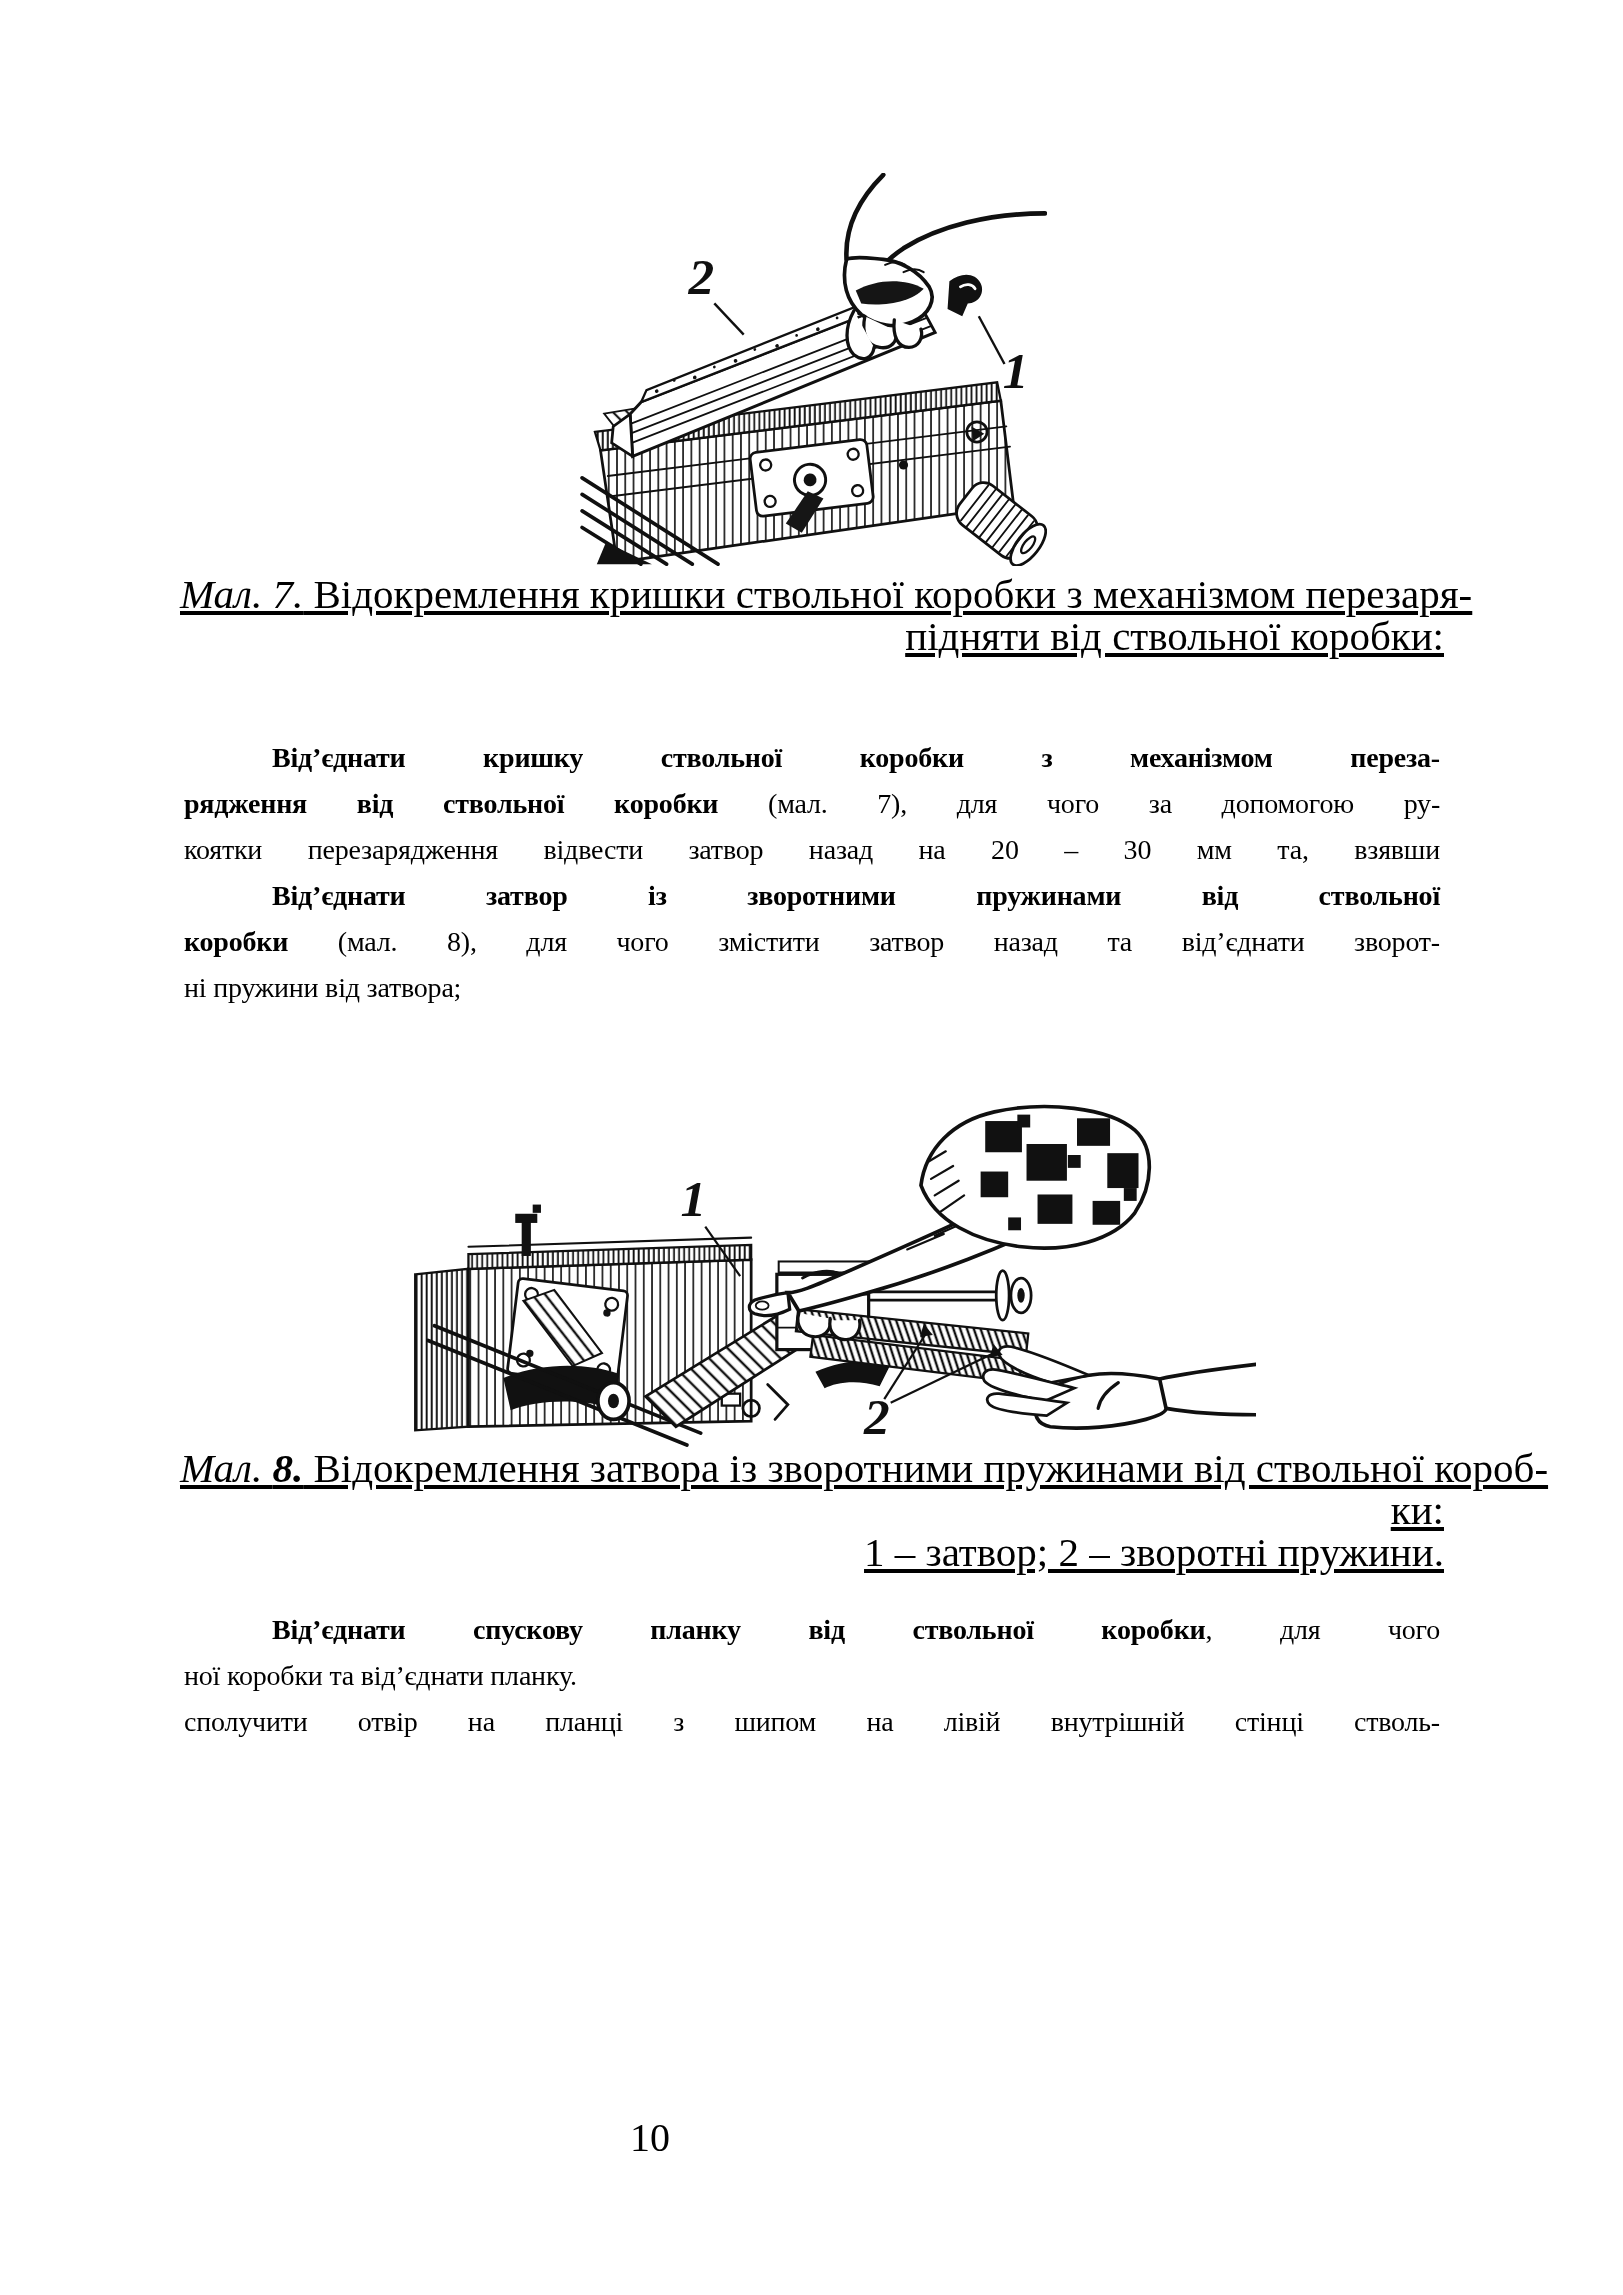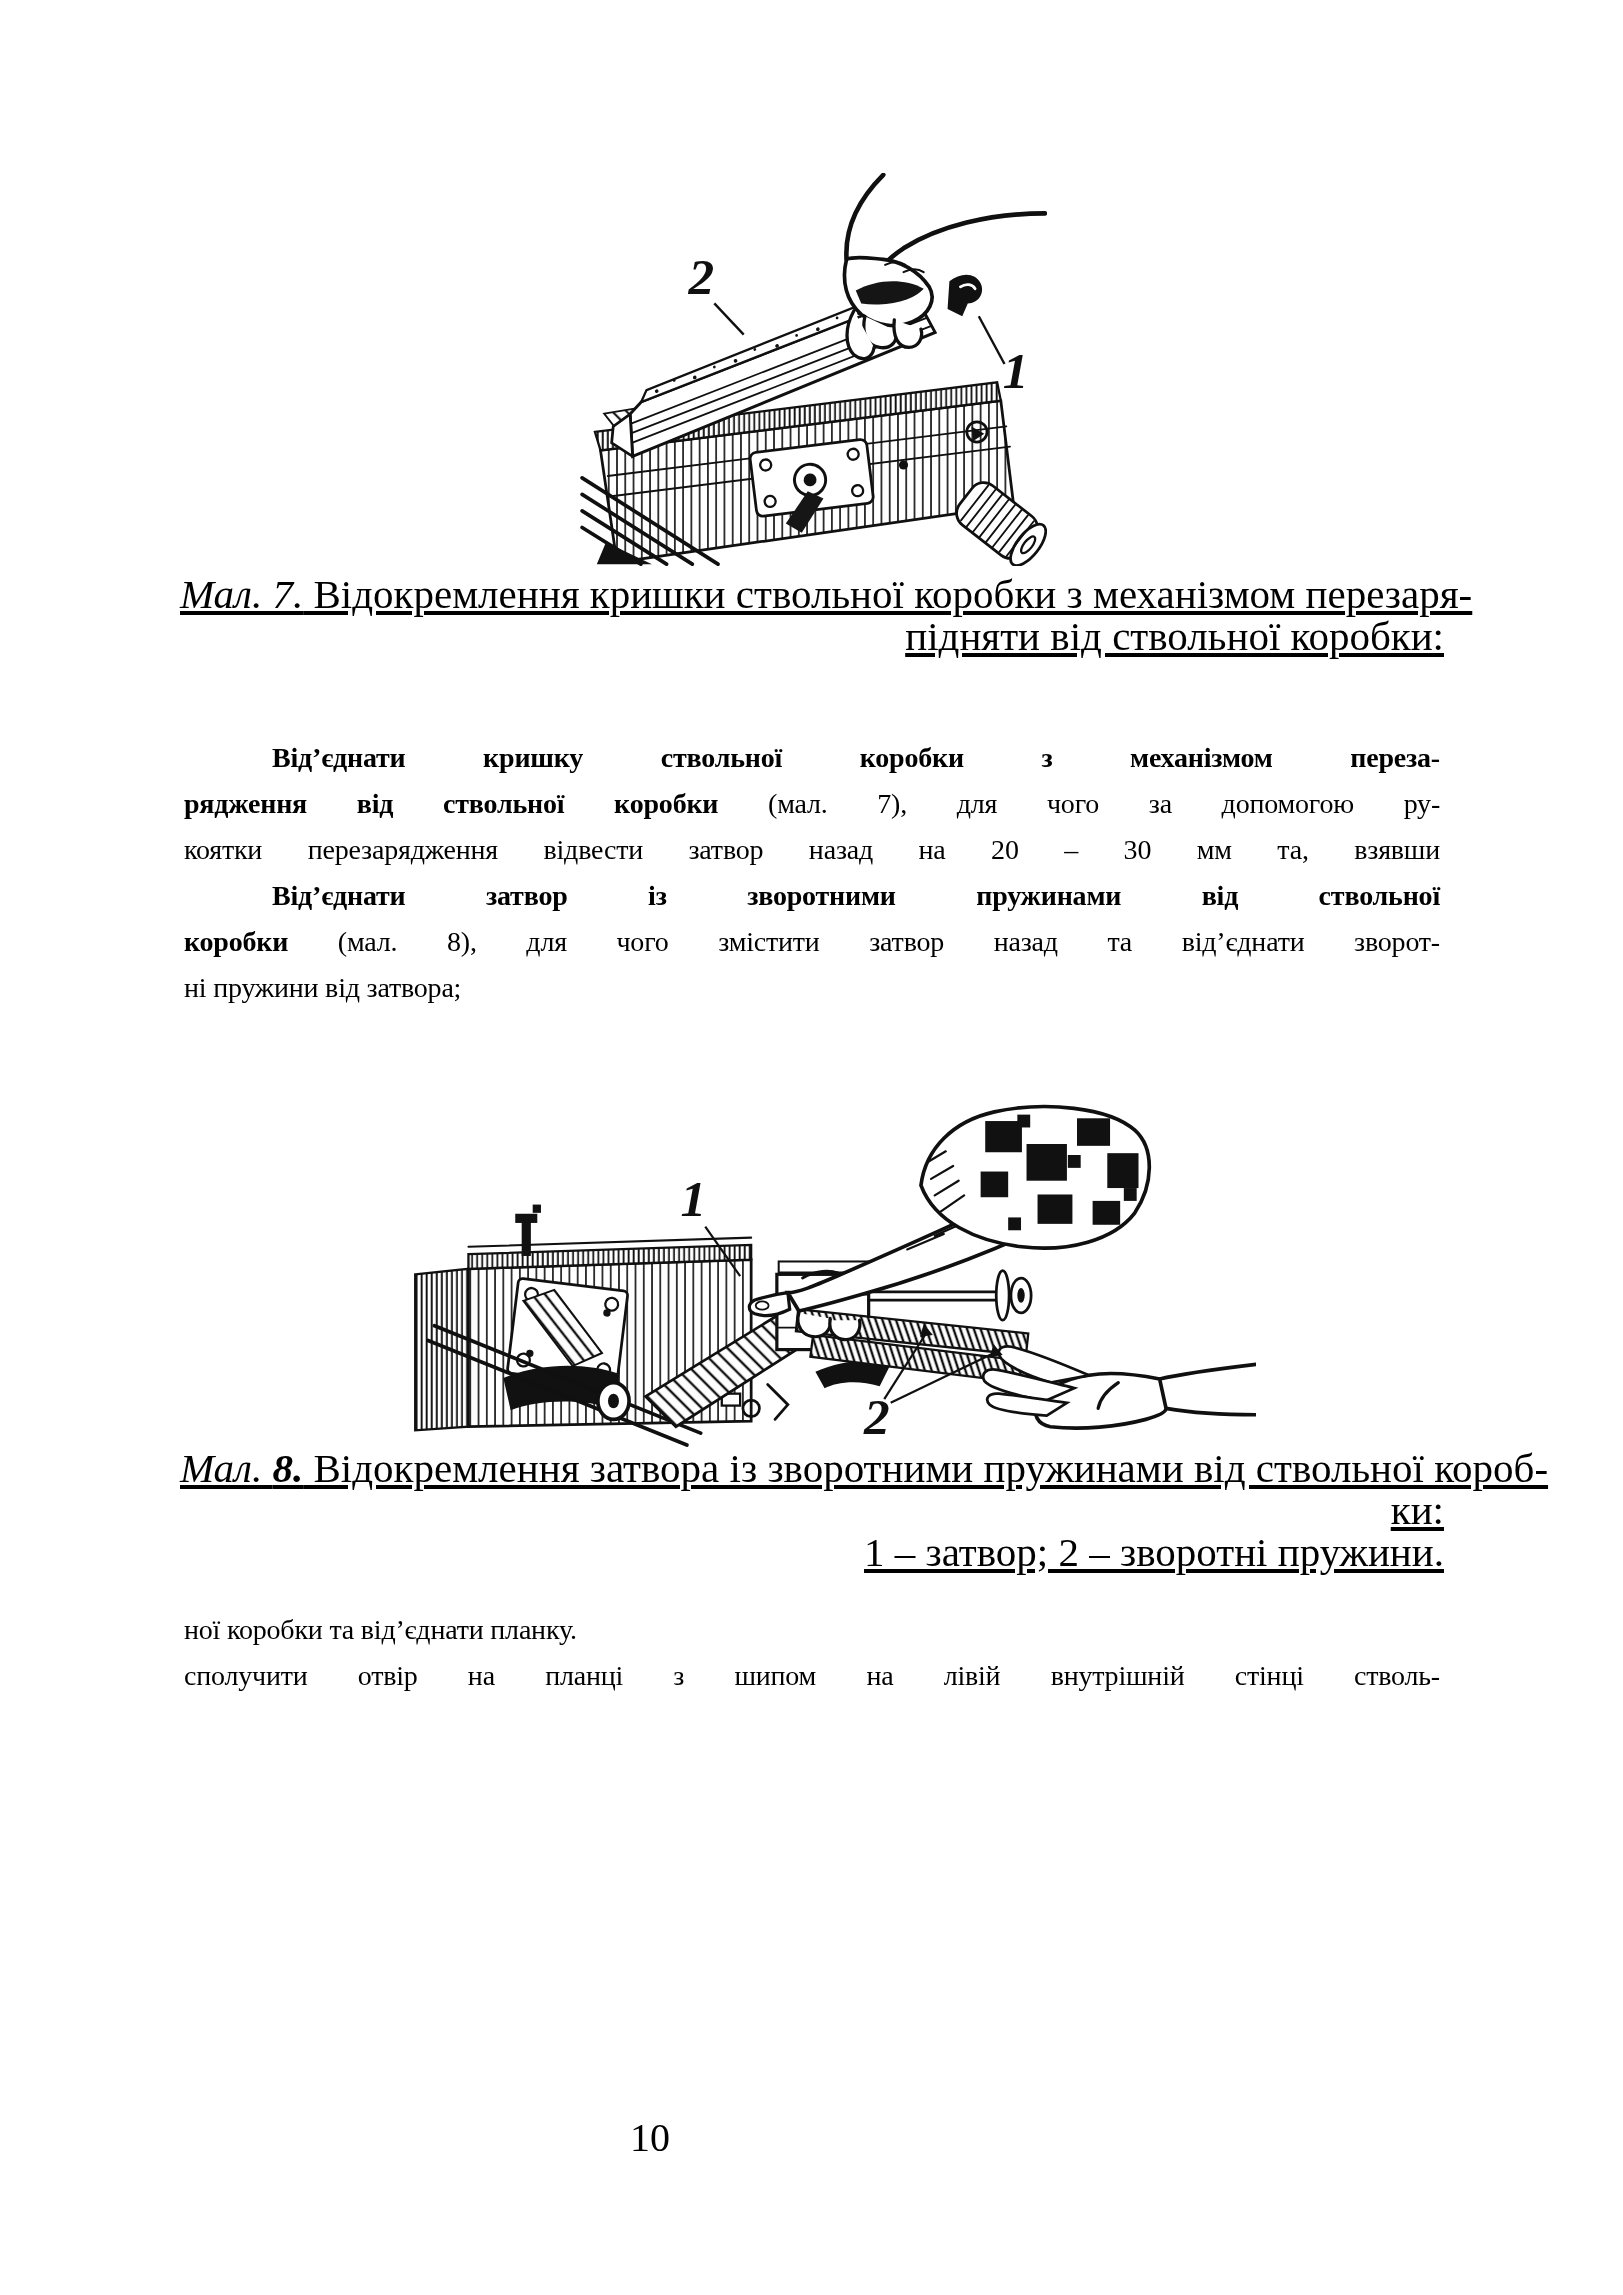--- a/index.html
+++ b/index.html
@@ -286,19 +286,20 @@
 </svg>
 
 <div class="abs caption" style="left:180px;top:1447px;width:1264px;">
     <div class="tline"><span class="i">Мал. </span><span class="bi">8.</span><span> Відокремлення затвора із зворотними пружинами від ствольної короб-</span></div>
     <div class="tline"><span>ки:</span></div>
     <div class="tline"><span>1 – затвор; 2 – зворотні пружини.</span></div>
   </div>
 
 <div class="abs bodyblock" style="left:184px;top:1607px;width:1256px;">
   <div>
+      <div class="tline just indent"><span class="b">Від’єднати спускову планку від ствольної коробки</span><span>, для чого</span></div>
       <div class="tline"><span>ної коробки та від’єднати планку.</span></div>
       <div class="tline just"><span>сполучити отвір на планці з шипом на лівій внутрішній стінці стволь-</span></div>
     </div>
 </div>
 
 <div class="abs pagenum" style="left:0px;top:2114px;">10</div>
 
 
 </body></html>

